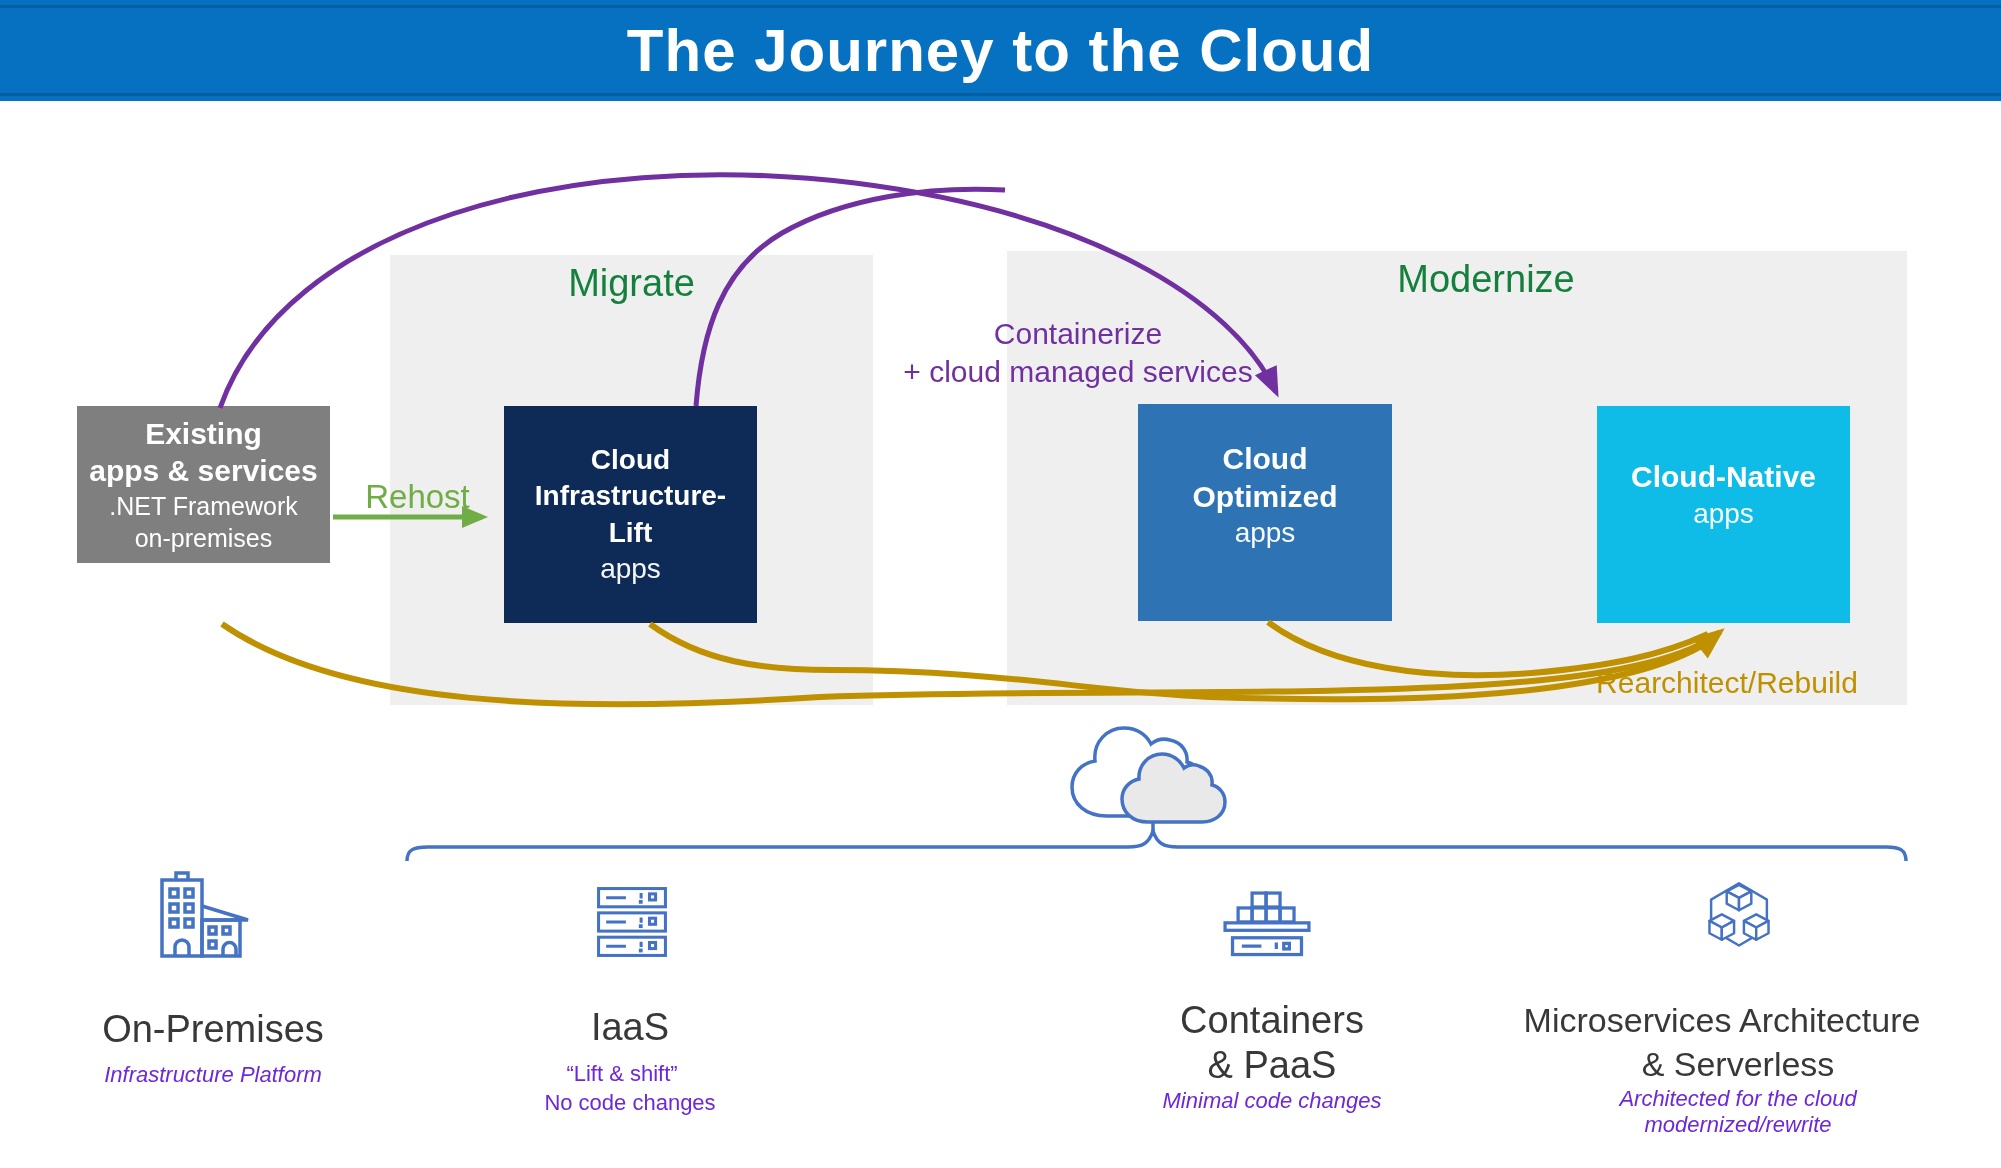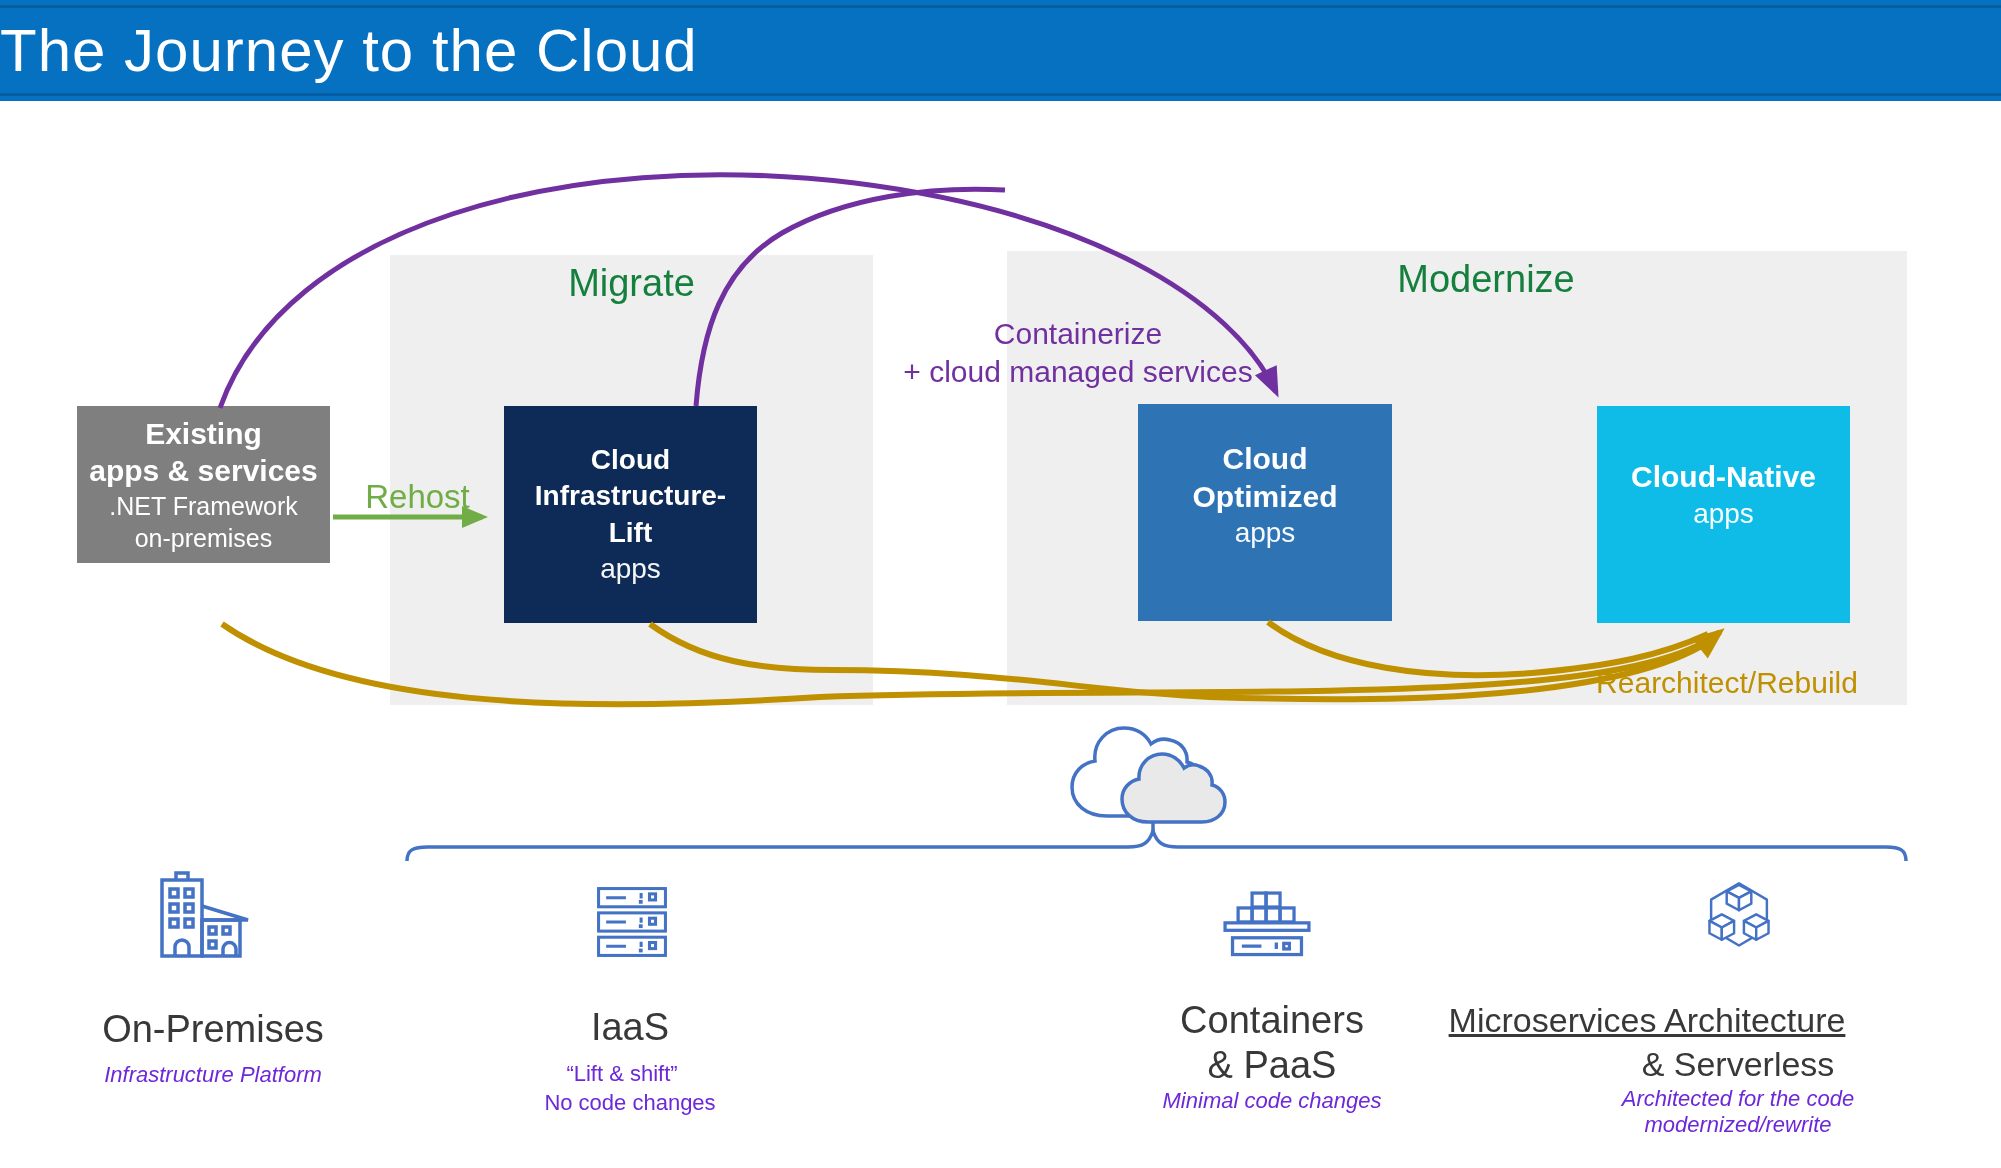--- a/index.html
+++ b/index.html
@@ -3,22 +3,22 @@
 <meta charset="utf-8">
 <style>
   html,body{margin:0;padding:0;background:#ffffff;}
   body{width:2001px;height:1168px;position:relative;font-family:"Liberation Sans",sans-serif;overflow:hidden;}
   .abs{position:absolute;}
 
   
   .banner{left:0;top:23;width:2001px;height:101px;background:#0571c0;z-index:1;}
   .banner:before,.banner:after{content:"";position:absolute;left:0;right:0;height:3px;background:rgba(0,0,0,0.16);}
   .banner:before{top:5px;} .banner:after{bottom:5px;}
-  .banner-title{width:100%;height:101px;line-height:101px;color:#ffffff;
-    font-size:60px;font-weight:400;letter-spacing:1px;}
+  .banner-title{width:100%;height:101px;line-height:101px;text-align:center;color:#ffffff;
+    font-size:60px;font-weight:700;letter-spacing:1px;}
 
   
   .panel{background:#efefef;z-index:1;}
   .panel-migrate{left:390px;top:255px;width:483px;height:450px;}
   .panel-modernize{left:1007px;top:251px;width:900px;height:454px;}
   .stage-label{z-index:4;font-size:38px;font-weight:400;color:#15803d;text-align:center;}
   .stage-migrate{left:390px;top:262px;width:483px;}
   .stage-modernize{left:1007px;top:258px;width:900px;padding-left:29px;}
 
   
@@ -188,16 +188,16 @@
 <div class="abs f-sub f-italic" style="left:63px;top:1062px;width:300px;">Infrastructure Platform</div>
 
 <div class="abs f-title" style="left:480px;top:1006px;width:300px;">IaaS</div>
 <div class="abs f-sub" style="left:472px;top:1061px;width:300px;">“Lift &amp; shift”</div>
 <div class="abs f-sub" style="left:480px;top:1090px;width:300px;">No code changes</div>
 
 <div class="abs f-title" style="left:1097px;top:999px;width:350px;">Containers</div>
 <div class="abs f-title" style="left:1097px;top:1044px;width:350px;">&amp; PaaS</div>
 <div class="abs f-sub f-italic" style="left:1097px;top:1088px;width:350px;">Minimal code changes</div>
 
-<div class="abs f-title f-title-sm" style="left:1422px;top:1001px;width:450px;text-decoration:underline;">Microservices Architecture</div>
+<div class="abs f-title f-title-sm" style="left:1497px;top:1001px;width:450px;">Microservices Architecture</div>
 <div class="abs f-title f-title-sm" style="left:1513px;top:1045px;width:450px;">&amp; Serverless</div>
-<div class="abs f-sub f-italic" style="left:1513px;top:1086px;width:450px;">Architected for the code</div>
+<div class="abs f-sub f-italic" style="left:1513px;top:1086px;width:450px;">Architected for the cloud</div>
 <div class="abs f-sub f-italic" style="left:1513px;top:1112px;width:450px;">modernized/rewrite</div>
 
 </body></html>

